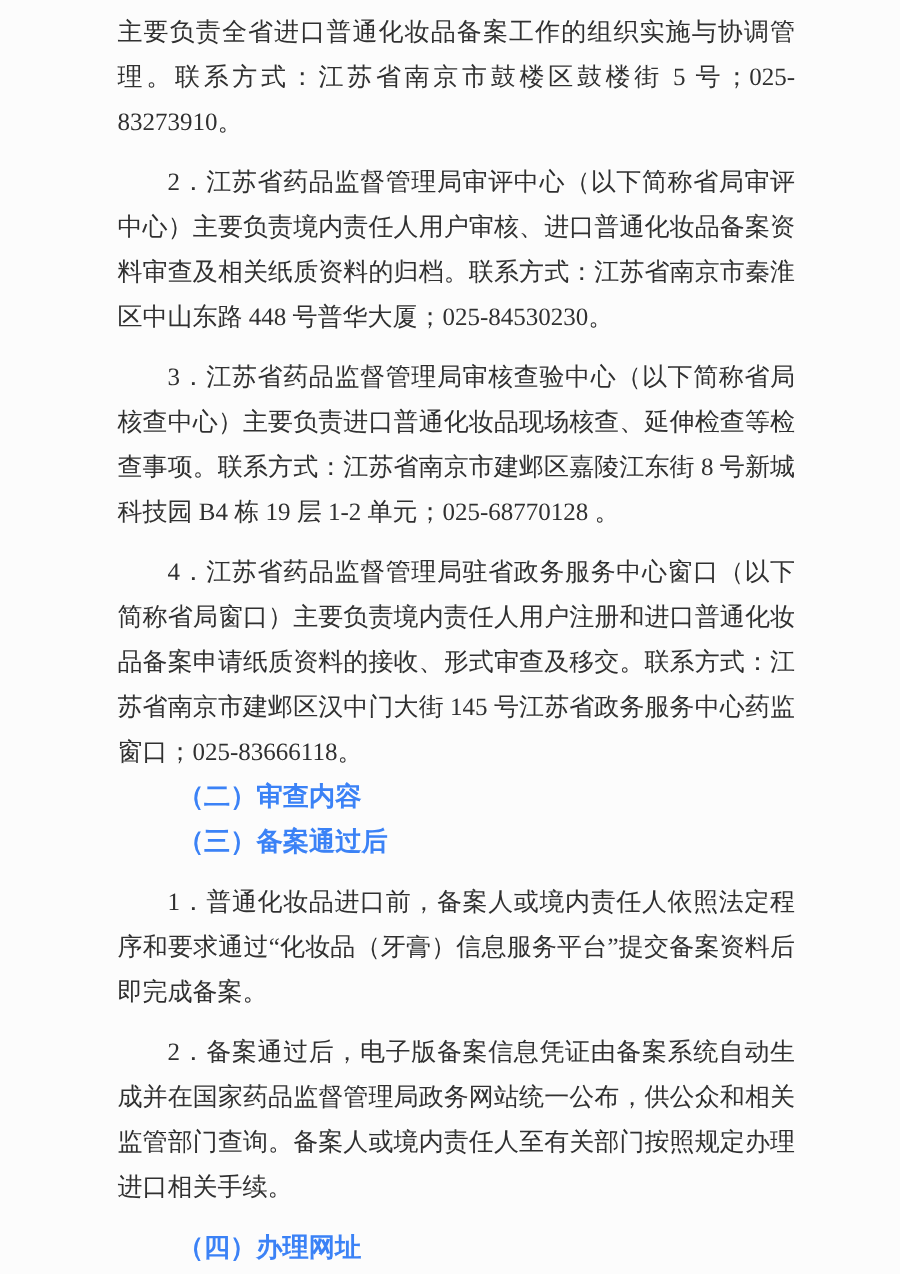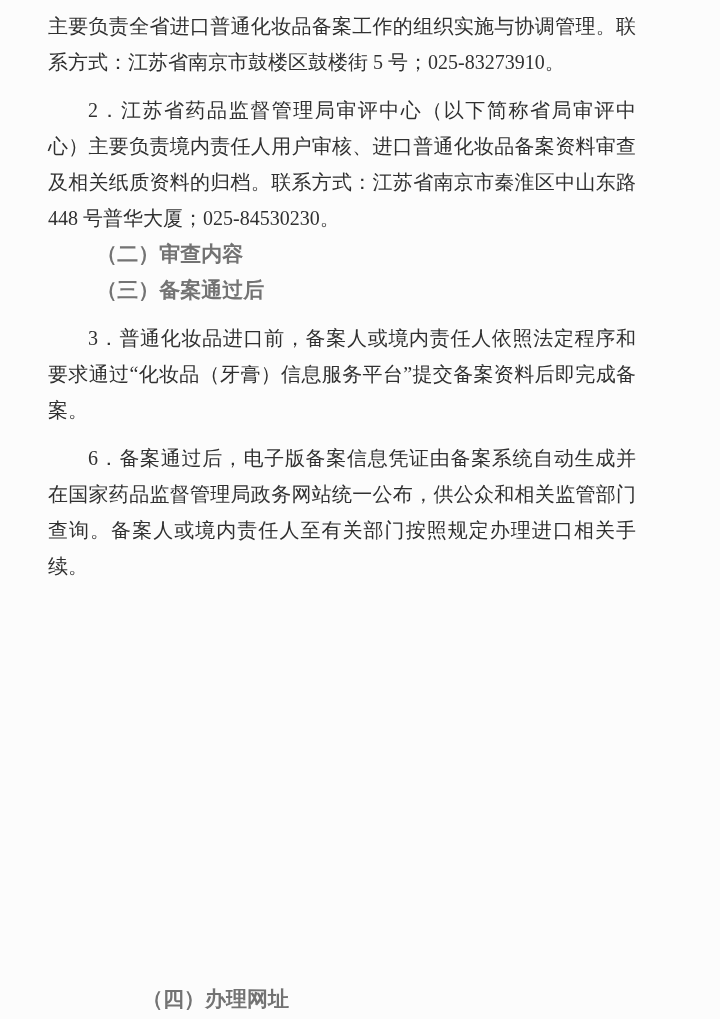--- a/index.html
+++ b/index.html
@@ -8,37 +8,37 @@
     width: 720px;
     height: 1019px;
     background: #fcfcfc;
     overflow: hidden;
     position: relative;
   }
   .page {
     position: relative;
     width: 720px;
     height: 800px;
-    padding: 8px 84px 0 48px;
+    padding: 8px 84px 0 94px;
     font-family: "Liberation Serif", "DejaVu Serif", serif;
     font-size: 20px;
     line-height: 36px;
     color: #303030;
   }
   .body-para {
     text-align: justify;
     text-justify: inter-ideograph;
   }
   .indent { text-indent: 2em; margin-top: 12px; }
   .heading {
     font-family: "Liberation Sans", "DejaVu Sans", sans-serif;
     font-weight: 700;
     font-size: 21px;
     line-height: 36px;
-    color: #737373;
+    color: #3b82f6;
     text-indent: 2.3em;
   }
   .bottom-row {
     position: absolute;
     top: 981px;
     left: 94px;
     right: 84px;
     display: flex;
     justify-content: space-between;
     align-items: baseline;
@@ -57,29 +57,31 @@
 </style>
 </head>
 <body>
 
 <div class="page">
 
   <p class="body-para">主要负责全省进口普通化妆品备案工作的组织实施与协调管理。联系方式：江苏省南京市鼓楼区鼓楼街 5 号；025-83273910。</p>
 
   <p class="body-para indent">2．江苏省药品监督管理局审评中心（以下简称省局审评中心）主要负责境内责任人用户审核、进口普通化妆品备案资料审查及相关纸质资料的归档。联系方式：江苏省南京市秦淮区中山东路 448 号普华大厦；025-84530230。</p>
 
+  <p class="body-para indent">3．江苏省药品监督管理局审核查验中心（以下简称省局核查中心）主要负责进口普通化妆品现场核查、延伸检查等检查事项。联系方式：江苏省南京市建邺区嘉陵江东街 8 号新城科技园 B4 栋 19 层 1-2 单元；025-68770128 。</p>
 
+  <p class="body-para indent">4．江苏省药品监督管理局驻省政务服务中心窗口（以下简称省局窗口）主要负责境内责任人用户注册和进口普通化妆品备案申请纸质资料的接收、形式审查及移交。联系方式：江苏省南京市建邺区汉中门大街 145 号江苏省政务服务中心药监窗口；025-83666118。</p>
 
   <h2 class="heading">（二）审查内容</h2>
 
 
   <h2 class="heading">（三）备案通过后</h2>
 
-  <p class="body-para indent">3．普通化妆品进口前，备案人或境内责任人依照法定程序和要求通过“化妆品（牙膏）信息服务平台”提交备案资料后即完成备案。</p>
+  <p class="body-para indent">1．普通化妆品进口前，备案人或境内责任人依照法定程序和要求通过“化妆品（牙膏）信息服务平台”提交备案资料后即完成备案。</p>
 
-  <p class="body-para indent">6．备案通过后，电子版备案信息凭证由备案系统自动生成并在国家药品监督管理局政务网站统一公布，供公众和相关监管部门查询。备案人或境内责任人至有关部门按照规定办理进口相关手续。</p>
+  <p class="body-para indent">2．备案通过后，电子版备案信息凭证由备案系统自动生成并在国家药品监督管理局政务网站统一公布，供公众和相关监管部门查询。备案人或境内责任人至有关部门按照规定办理进口相关手续。</p>
 
   <div class="bottom-row">
     <h2 class="heading">（四）办理网址</h2>
     <span class="watermark">知乎 @天健华成（北京）</span>
   </div>
 
 </div>
 
 </body></html>

